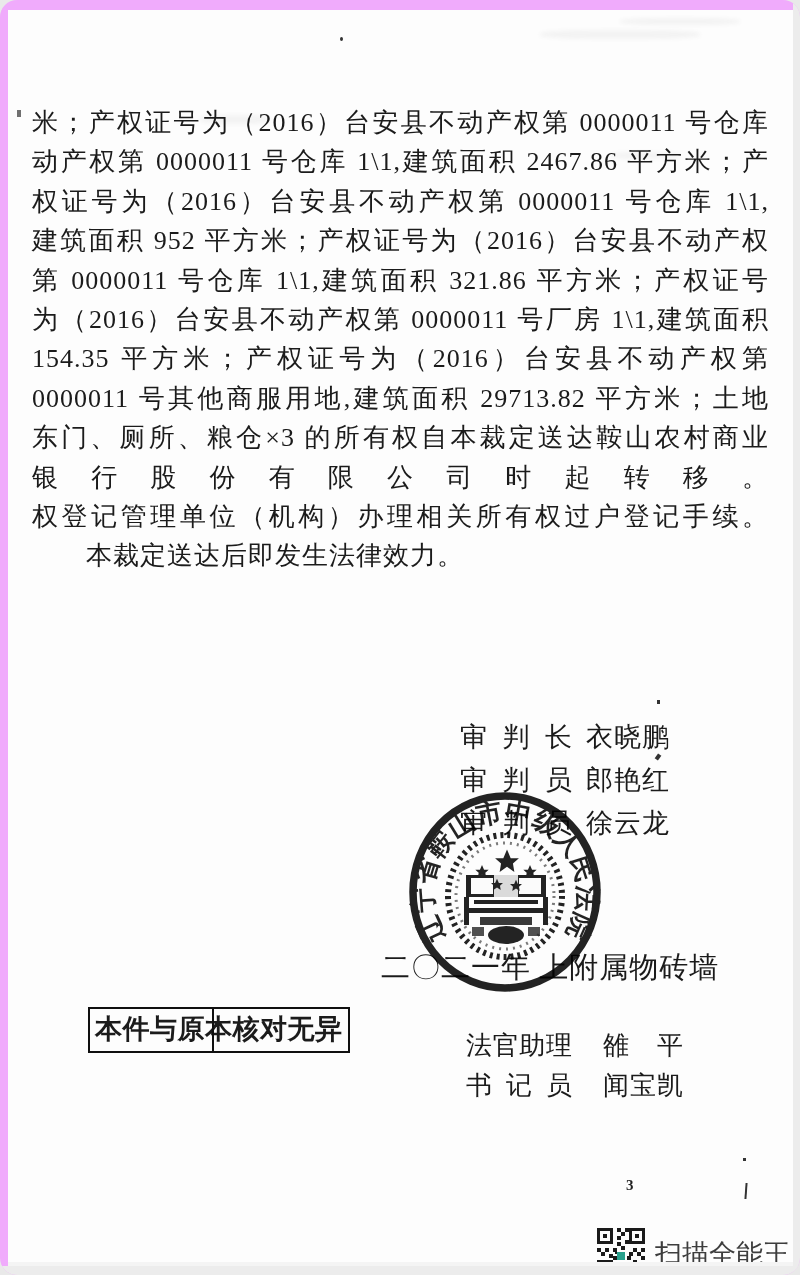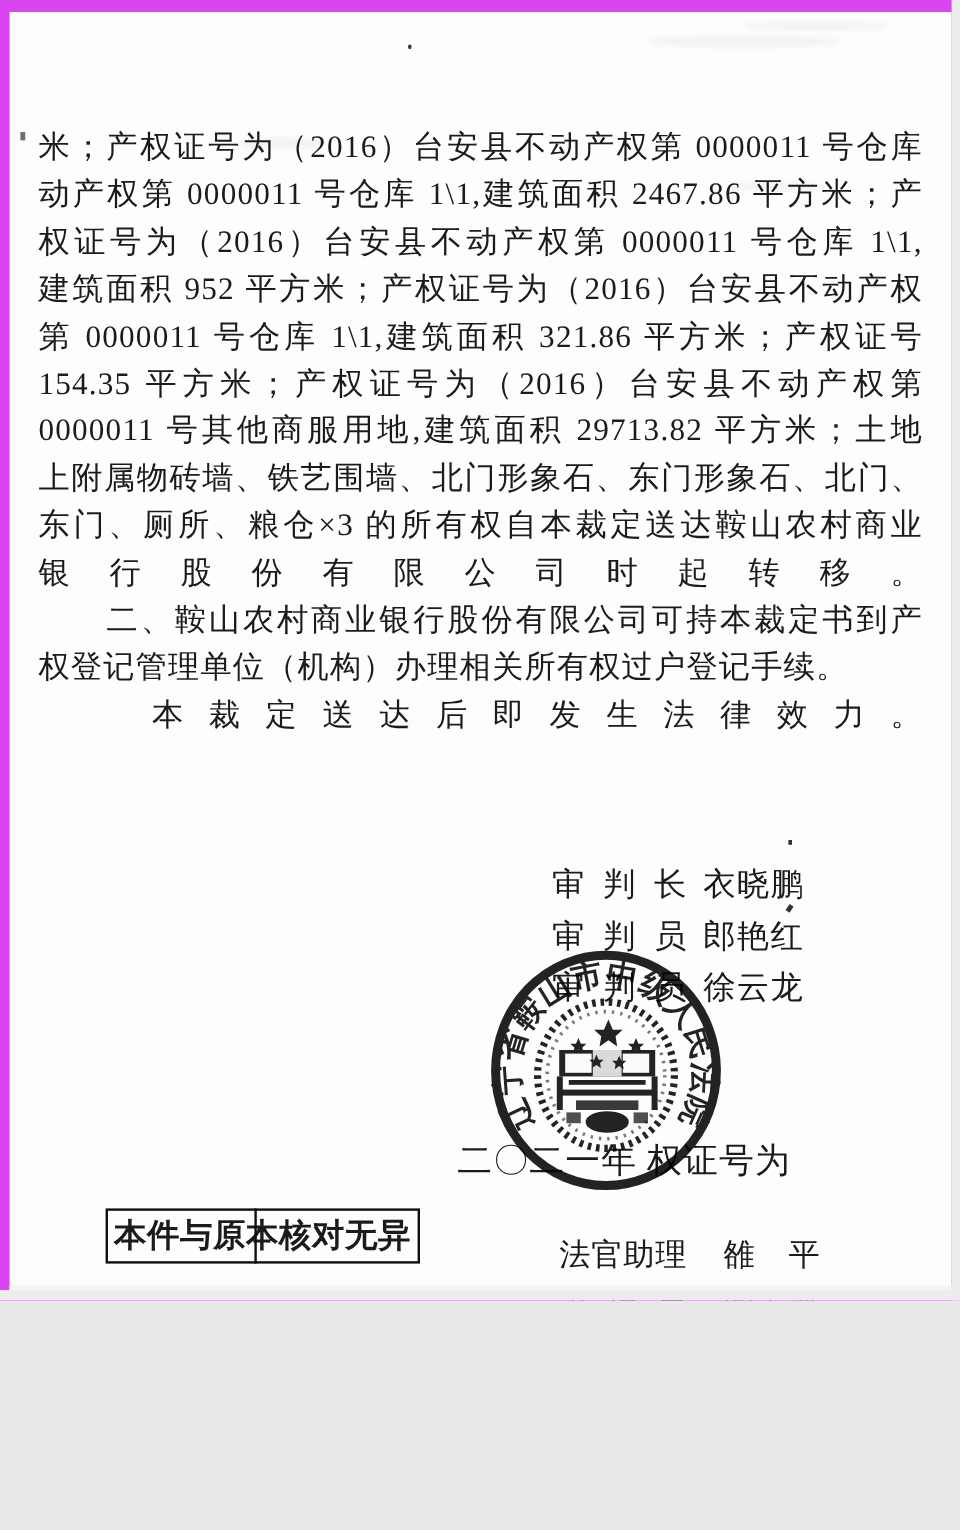--- a/index.html
+++ b/index.html
@@ -1,17 +1,17 @@
 <!DOCTYPE html>
 <html><head>
 <meta charset="utf-8">
 <style>
   html,body{margin:0;padding:0;background:#e9e9e9;}
-  .canvas{position:relative;width:800px;height:1084px;background:#d946ef;overflow:hidden;
-          font-family:"Liberation Serif","DejaVu Serif",serif;color:#1b1b1b;}
+  .canvas{position:relative;width:800px;height:1275px;background:#f0abfc;overflow:hidden;
+          font-family:"Liberation Serif","DejaVu Serif",serif;color:#1b1b1b;border-radius:17px;}
   .page{position:absolute;left:8px;top:10px;right:7px;bottom:9px;background:#fdfdfd;z-index:0;}
   .edge-bottom{position:absolute;left:0;right:0;bottom:0;height:9px;background:#ececec;z-index:9;}
   .edge-bottom2{position:absolute;left:8px;right:7px;bottom:9px;height:4px;background:#f4f4f4;z-index:9;}
   .edge-right{position:absolute;top:0;bottom:0;right:0;width:7px;background:#ececec;z-index:9;}
 
   
   .body-text{position:absolute;left:32px;top:103px;width:737px;z-index:2;
              font-size:26px;line-height:39.4px;letter-spacing:1px;text-align:justify;}
   .bline{white-space:pre-wrap;text-align-last:justify;}
   .bline:nth-child(12),.bline:nth-child(14),.bline:nth-child(15){text-align-last:left;}
@@ -66,43 +66,42 @@
   <div class="speck" style="left:656px;top:754px;width:4px;height:6px;transform:rotate(35deg);"></div>
   <div class="speck" style="left:743px;top:1158px;width:3px;height:3px;"></div>
   <div class="speck" style="left:745px;top:1183px;width:2px;height:16px;transform:rotate(4deg);"></div>
 
   <div class="body-text">
       <div class="bline">米；产权证号为（2016）台安县不动产权第 0000011 号仓库</div>
       <div class="bline">动产权第 0000011 号仓库 1\1,建筑面积 2467.86 平方米；产</div>
       <div class="bline">权证号为（2016）台安县不动产权第 0000011 号仓库 1\1,</div>
       <div class="bline">建筑面积 952 平方米；产权证号为（2016）台安县不动产权</div>
       <div class="bline">第 0000011 号仓库 1\1,建筑面积 321.86 平方米；产权证号</div>
+      <div class="bline">为（2016）台安县不动产权第 0000011 号厂房 1\1,建筑面积</div>
       <div class="bline">154.35 平方米；产权证号为（2016）台安县不动产权第</div>
       <div class="bline">0000011 号其他商服用地,建筑面积 29713.82 平方米；土地</div>
-      <div class="bline">上附属物砖墙、铁艺围墙、北门形象石、东门形象石、北门、</div>
       <div class="bline">东门、厕所、粮仓×3 的所有权自本裁定送达鞍山农村商业</div>
       <div class="bline">银行股份有限公司时起转移。</div>
-      <div class="bline">　　二、鞍山农村商业银行股份有限公司可持本裁定书到产</div>
       <div class="bline">权登记管理单位（机构）办理相关所有权过户登记手续。</div>
       <div class="bline">　　本裁定送达后即发生法律效力。</div>
     </div>
 
   <div class="judges">
       <div class="sig-row">
       <span class="sig-role">审 判 长</span><span class="sig-name">衣晓鹏</span>
     </div>
       <div class="sig-row">
       <span class="sig-role">审 判 员</span><span class="sig-name">郎艳红</span>
     </div>
       <div class="sig-row">
       <span class="sig-role">审 判 员</span><span class="sig-name">徐云龙</span>
     </div>
     </div>
 
-  <div class="ruling-date">二〇二一年 权证号为</div>
+  <div class="ruling-date">二〇二一年 上附属物砖墙</div>
 
   <svg class="seal" width="222" height="232" viewBox="0 0 222 232">
     <defs>
       <path id="sealArc" d="M 52.7 158.9 A 73 73 0 1 1 169.3 158.9" fill="none"></path>
       <g id="ustar">
           <polygon points="0,-1 0.294,-0.309 0.951,-0.309 0.476,0.118 0.588,0.809 0,0.382 -0.588,0.809 -0.476,0.118 -0.951,-0.309 -0.294,-0.309"></polygon>
         </g>
     </defs>
     <ellipse cx="111" cy="113" rx="92" ry="96" fill="none" stroke-width="7.5" stroke="#171717"></ellipse>
     <text font-size="27" font-weight="bold" fill="#171717" letter-spacing="1">

